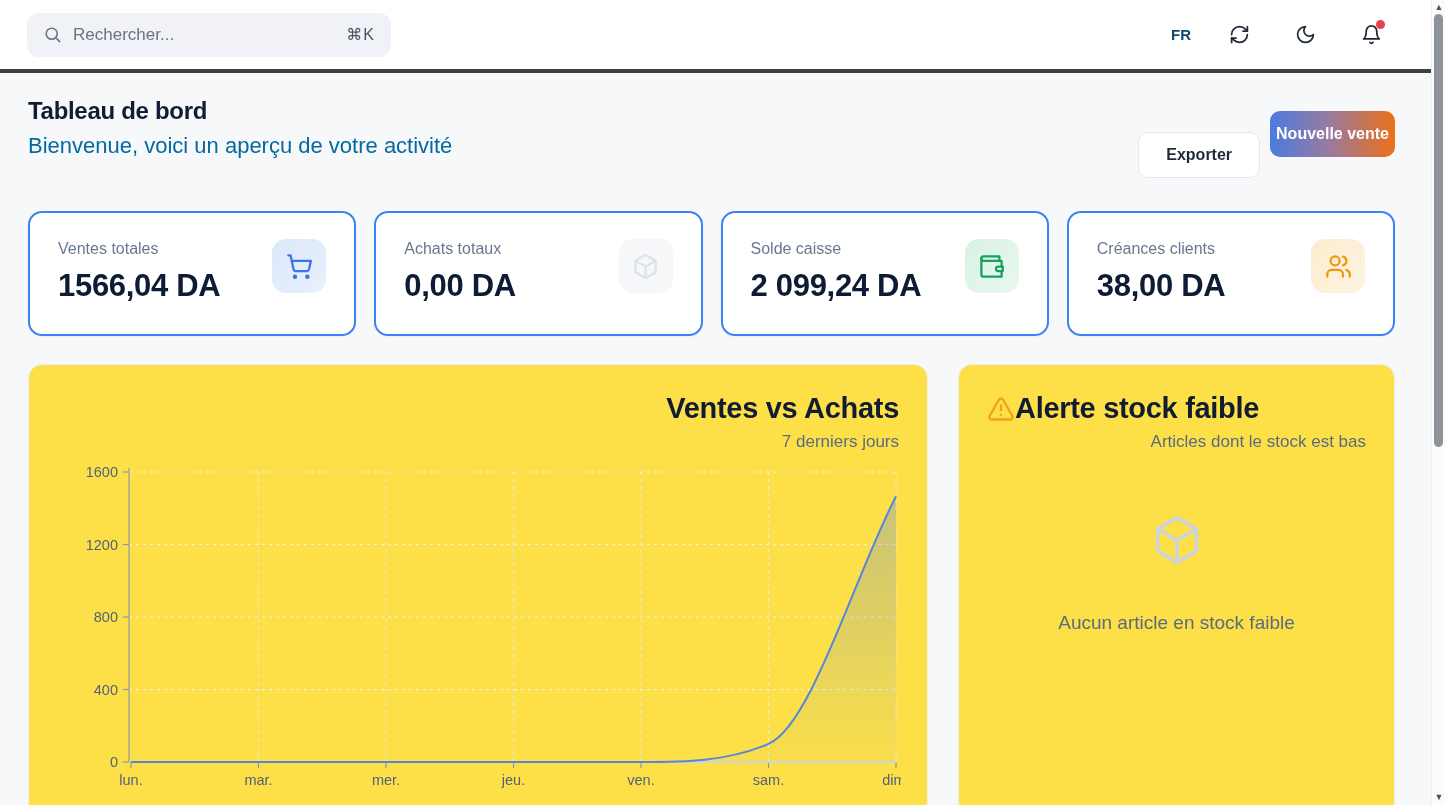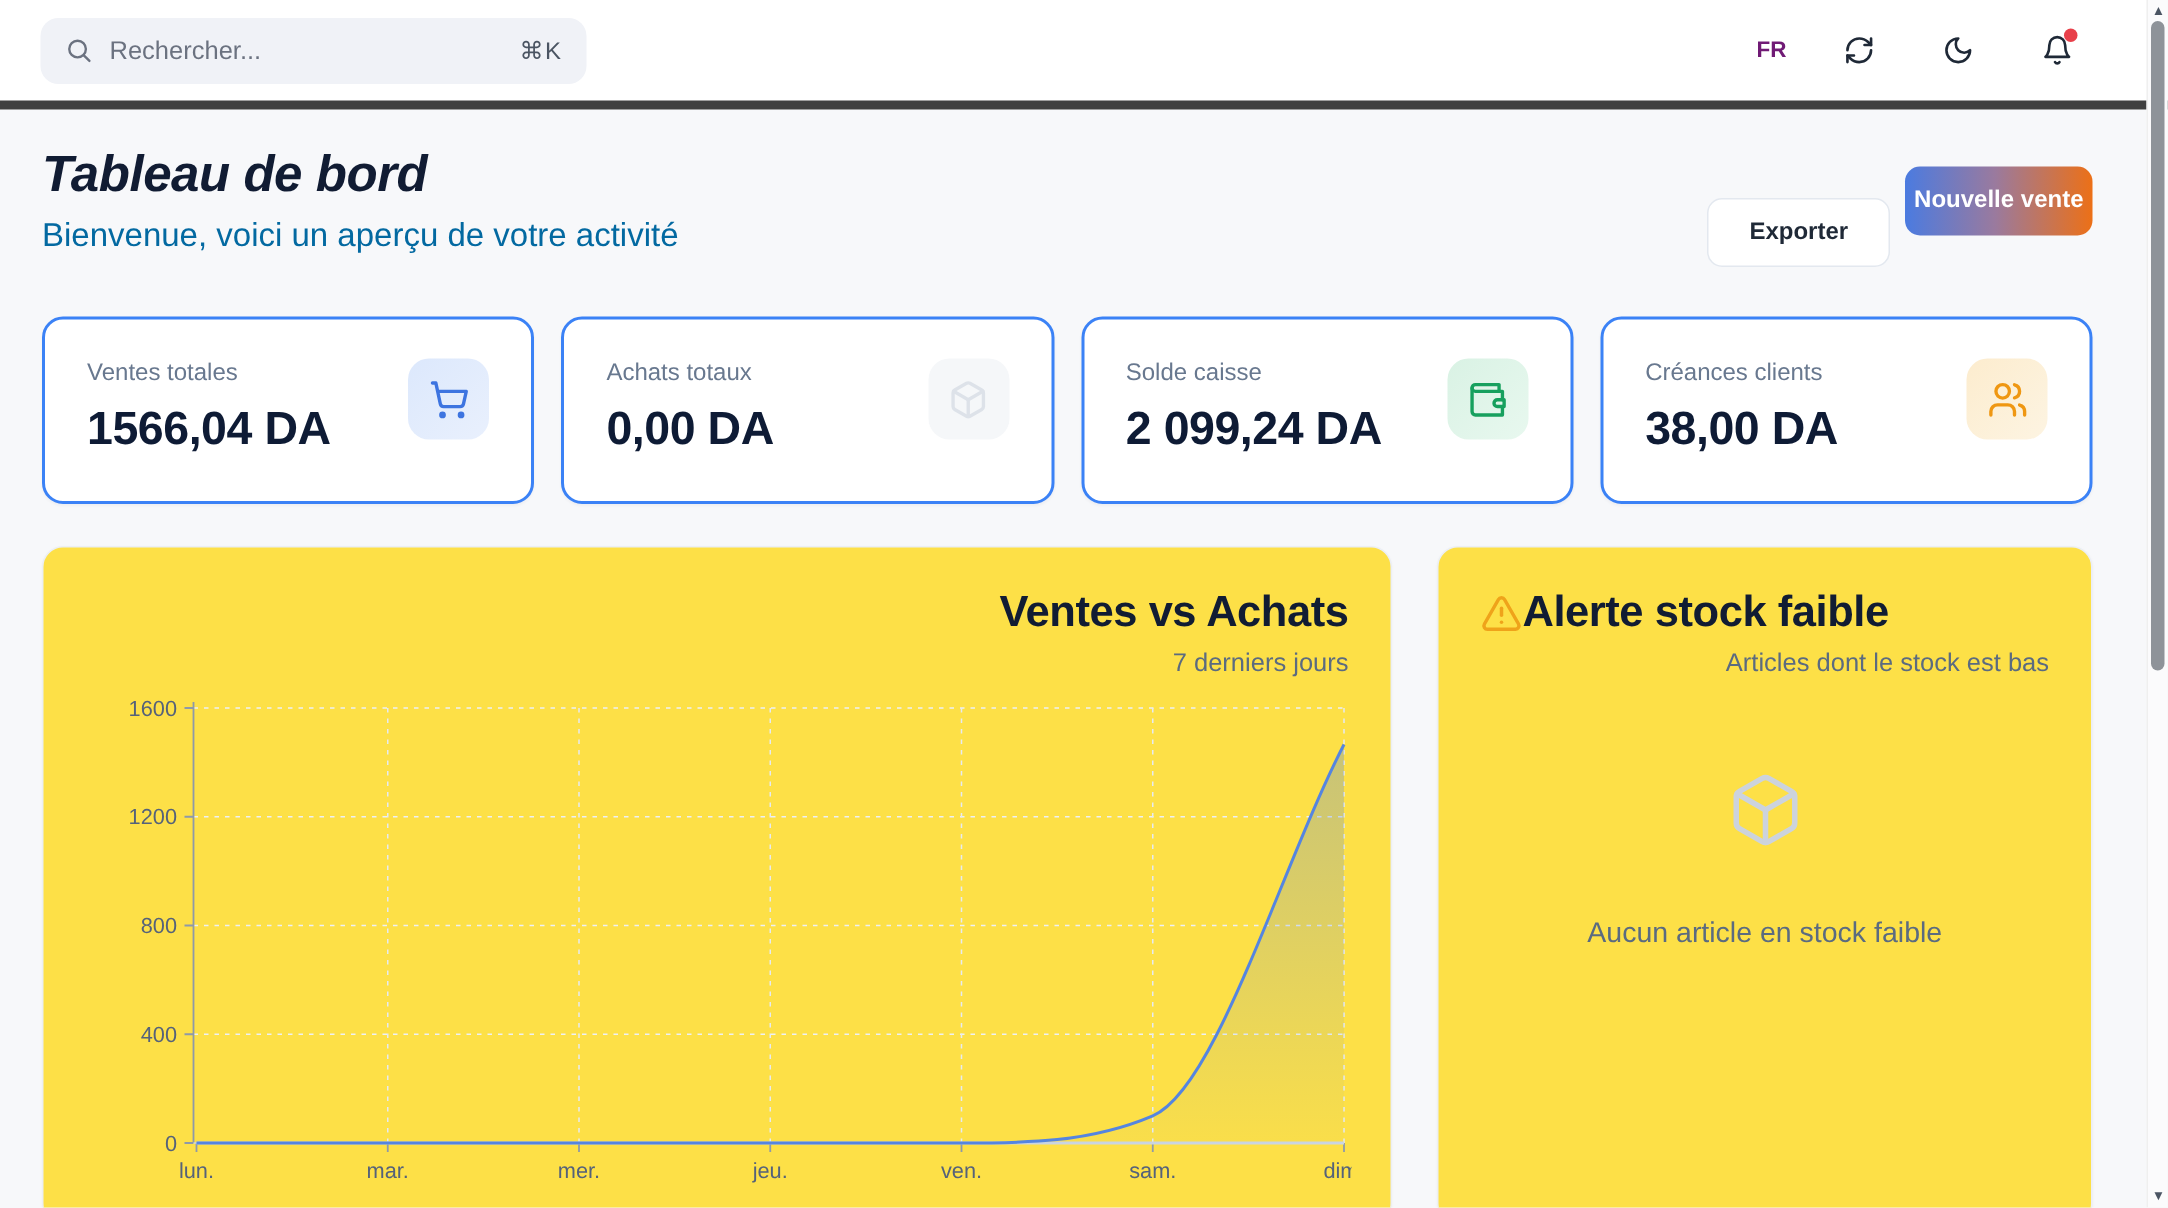--- a/index.html
+++ b/index.html
@@ -1,41 +1,41 @@
 <!DOCTYPE html>
 <html><head>
 <meta charset="utf-8">
 <style>
   * { margin:0; padding:0; box-sizing:border-box; }
   html,body { width:1445px; height:805px; overflow:hidden; }
   body { font-family:"Liberation Sans", sans-serif; background:#f7f8fa; color:#13203c; }
   .viewport { position:relative; width:1445px; height:805px; }
 
   
-  .topbar { height:73px; background:#ffffff; border-bottom:6px solid #404040;
+  .topbar { height:73px; background:#ffffff; border-bottom:4px solid #404040;
             display:flex; align-items:center; padding:0 56px 0 27px; }
   .search-box { width:364px; height:44px; background:#f0f2f7; border-radius:12px;
                 display:flex; align-items:center; padding:0 16px; gap:11px; }
   .search-box svg { flex:0 0 auto; }
   .search-box input { flex:1; border:none; outline:none; background:transparent;
                       font-family:inherit; font-size:17px; color:#374151; }
   .search-box input::placeholder { color:#6b7280; }
   .kbd-hint { font-size:16px; color:#4b5563; letter-spacing:1px; white-space:nowrap; }
   .topbar-right { margin-left:auto; display:flex; align-items:center; gap:30px; }
   .icon-btn { width:36px; height:36px; display:flex; align-items:center; justify-content:center;
               background:none; border:none; cursor:pointer; position:relative; color:#1f2937; }
-  .lang-btn { font-family:inherit; font-size:15px; font-weight:700; color:#701a75;
+  .lang-btn { font-family:inherit; font-size:15px; font-weight:700; color:#0c4a6e;
               background:none; border:none; cursor:pointer; }
   .notif-dot { position:absolute; top:3px; right:4px; width:9px; height:9px;
                border-radius:50%; background:#e8404a; }
 
   
   .main { padding:24px 50px 0 28px; }
   .header-row { display:flex; align-items:flex-start; justify-content:space-between; }
-  .page-title { font-size:34px; font-weight:800; color:#111c33; letter-spacing:-0.3px;font-style:italic; }
+  .page-title { font-size:24px; font-weight:800; color:#111c33; letter-spacing:-0.3px; }
   .page-subtitle { font-size:22px; color:#0369a1; margin-top:8px; }
   .header-actions { display:flex; gap:10px; margin-top:14px; }
   .btn { font-family:inherit; font-size:16px; font-weight:600; border-radius:10px;
          height:46px; cursor:pointer; }
   .btn-outline { background:#ffffff; border:1px solid #e3e8ef; color:#1f2937; padding:0 27px;margin-top:21px; }
   .btn-gradient { border:none; color:#ffffff; padding:0 6px;
                   background:linear-gradient(90deg,#4b7be0 0%,#9a7a9e 48%,#ec7017 100%); }
 
   
   .stats-grid { display:grid; grid-template-columns:repeat(4,1fr); gap:18px; margin-top:33px; }

